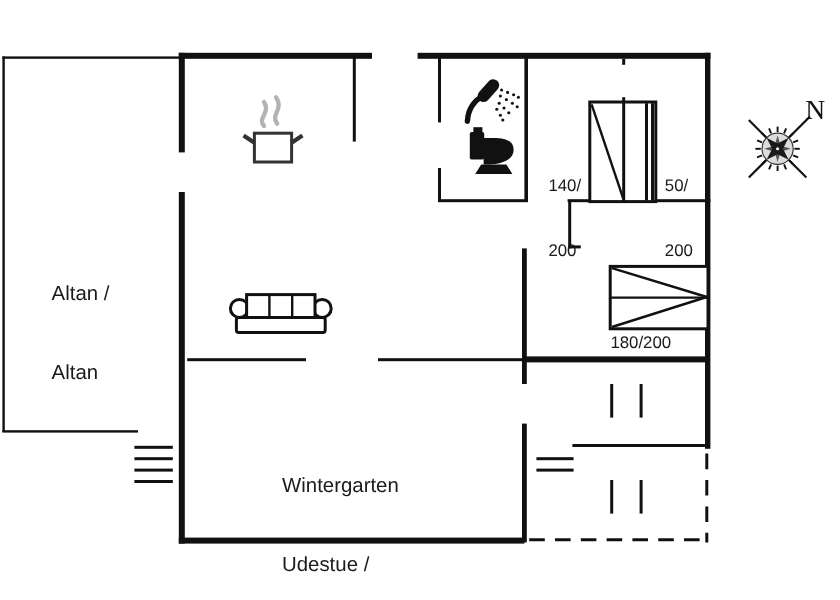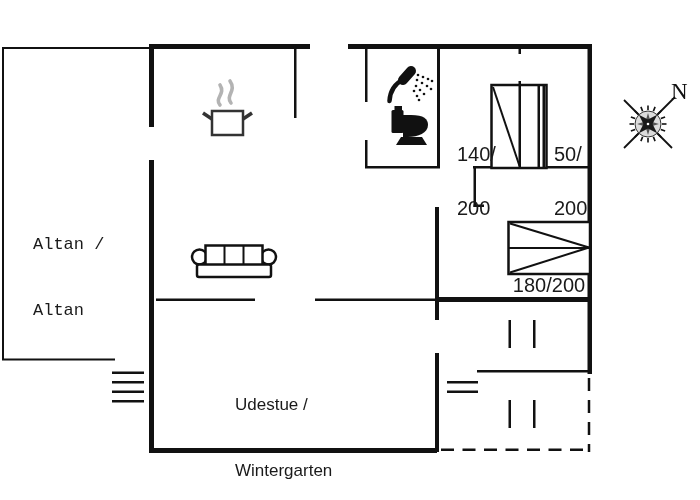--- a/index.html
+++ b/index.html
@@ -1,21 +1,21 @@
 <!DOCTYPE html>
 <html><head>
 <meta charset="utf-8">
 <style>
   html,body{margin:0;padding:0;background:#fff;}
   #plan{position:relative;width:700px;height:500px;background:#ffffff;overflow:hidden;
         font-family:"Liberation Sans", sans-serif;}
   #plan svg{position:absolute;left:0;top:0;}
   .lbl{position:absolute;color:#1a1a1a;white-space:pre;}
   .room-lbl{font-size:17px;line-height:22px;}
-  .bed-lbl{font-size:20px;line-height:18px;}
+  .bed-lbl{font-size:14px;line-height:18px;}
   .center{text-align:center;}
 </style>
 </head>
 <body>
 
 <div id="plan">
 
 <svg width="700" height="500" viewBox="0 0 700 500">
 
   <g fill="#111">
@@ -157,34 +157,34 @@
       <line x1="5.4" y1="-12.9" x2="7.1" y2="-17.1"></line>
           <line x1="-5.4" y1="-12.9" x2="-7.1" y2="-17.1"></line>
     </g>
     <path d="M11 0 L2.5 2.5 L0 11 L-2.5 2.5 L-11 0 L-2.5 -2.5 L0 -11 L2.5 -2.5 Z" fill="#555"></path>
     <path d="M9.2 -9.2 L4.5 0 L9.2 9.2 L0 4.5 L-9.2 9.2 L-4.5 0 L-9.2 -9.2 L0 -4.5 Z" fill="#1a1a1a"></path>
     <circle r="1.3" fill="#fff"></circle>
   </g>
   <text x="671" y="99" font-family="Liberation Serif, serif" font-size="23" fill="#111">N</text>
 </svg>
 
-  <div class="lbl room-lbl" style="left:33px;top:190px;font-family:Liberation Mono, monospace;">
+  <div class="lbl room-lbl" style="left:43px;top:190px;">
     <div>Altan /</div>
     <div>Altan</div>
   </div>
 
   <div class="lbl room-lbl" style="left:235px;top:350px;">
+    <div>Wintergarten</div>
     <div>Udestue /</div>
-    <div>Wintergarten</div>
   </div>
 
   <div class="lbl bed-lbl" style="left:457px;top:109px;">
     <div>140/</div>
     <div>200</div>
   </div>
 
   <div class="lbl bed-lbl" style="left:554px;top:109px;">
     <div>50/</div>
     <div>200</div>
   </div>
 
-  <div class="lbl bed-lbl center" style="left:508px;top:276px;width:82px;">180/200</div>
+  <div class="lbl bed-lbl center" style="left:493px;top:276px;width:82px;">180/200</div>
 </div>
 
 </body></html>

